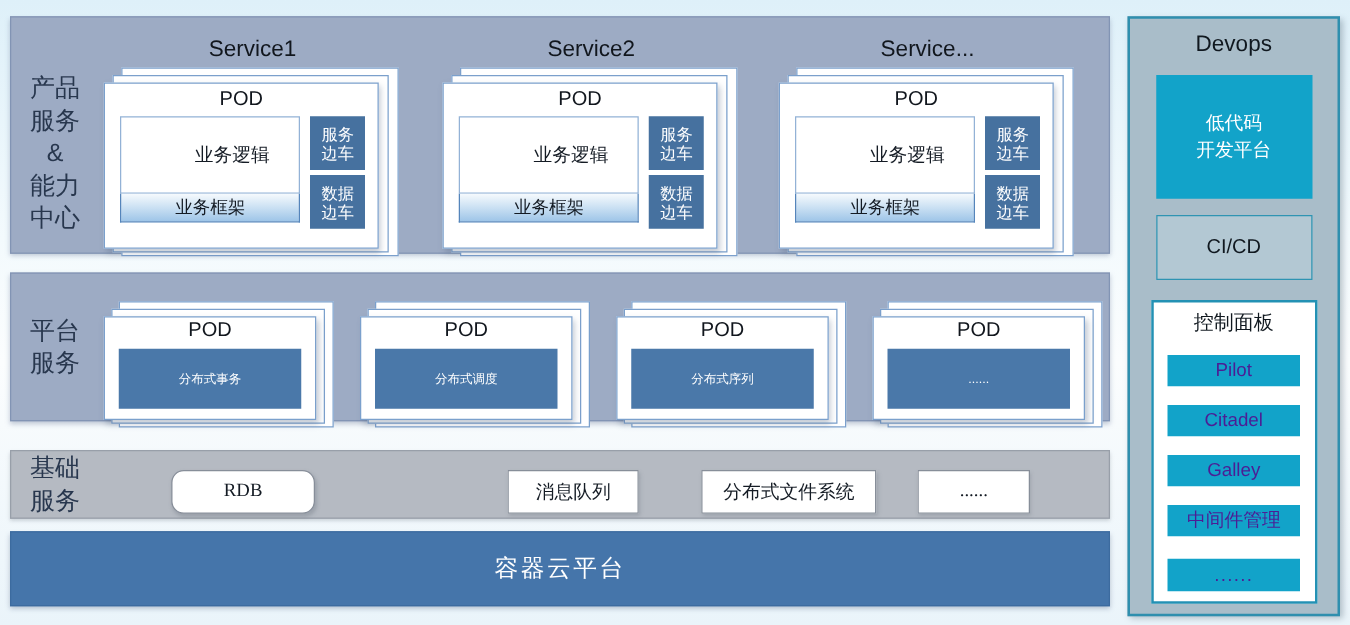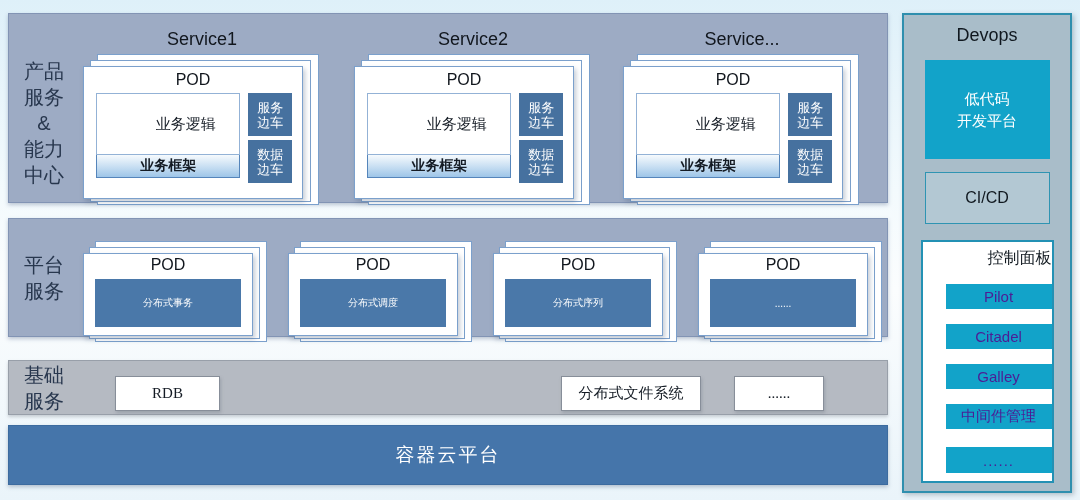--- a/index.html
+++ b/index.html
@@ -43,21 +43,21 @@
   .pod-title { text-align: center; font-size: 16px; color: #11161d; padding-top: 4px; height: 26px; }
   .pod-body { display: flex; gap: 8px; padding: 0 10px 0 12px; }
   .logic-col { width: 146px; }
   .logic-box {
     height: 62px; background: #fff; border: 1px solid #93b2d6;
     display: flex; align-items: center; justify-content: center; font-size: 15px; padding-left: 35px;
   }
   .framework-box {
     height: 23px; border: 1px solid #5585bb; border-top: none;
     background: linear-gradient(180deg,#f6fafd 0%,#cfe3f4 45%,#9ec5e8 100%);
-    display: flex; align-items: center; justify-content: center; font-size: 14px; font-weight: bold;
+    display: flex; align-items: center; justify-content: center; font-size: 14px;
   }
   .sidecar-col { width: 44px; display: flex; flex-direction: column; gap: 4px; }
   .sidecar {
     height: 43px; background: #46719f; color: #fff;
     font-size: 13px; line-height: 15px; text-align: center; white-space: pre-line;
     display: flex; align-items: center; justify-content: center;
   }
 
   
   .pstack-group { position: absolute; top: 34px; width: 188px; }
@@ -75,21 +75,21 @@
     margin: 0 auto; width: 146px; height: 48px; background: #4a78a9; color: #fff;
     font-size: 10px; display: flex; align-items: center; justify-content: center;
   }
 
   
   .infra-box {
     position: absolute; top: 15px; height: 35px; background: #fff;
     border: 1px solid #878e99; box-shadow: 1px 2px 3px rgba(110,118,130,.35);
     display: flex; align-items: center; justify-content: center; font-size: 15px;
   }
-  .ib-1 { left: 106px; width: 105px; }
+  .ib-1 { left: 128px; width: 115px; border-radius: 10px; }
   .ib-2 { left: 260px; width: 105px; }
   .ib-3 { left: 397px; width: 105px; }
   .ib-4 { left: 552px; width: 140px; }
   .ib-5 { left: 725px; width: 90px;  }
 
   
   .devops {
     position: absolute; left: 902px; top: 13px; width: 170px; height: 480px;
     background: #a9bdc9; border: 2px solid #2f8fae;
     box-shadow: 2px 2px 5px rgba(90,110,125,.4);
@@ -100,21 +100,21 @@
     font-size: 15px; line-height: 22px; text-align: center; white-space: pre-line;
     display: flex; align-items: center; justify-content: center;
   }
   .cicd-box {
     margin: 13px auto 0; width: 125px; height: 52px; background: #b3c8d3;
     border: 1px solid #2f94b2; color: #10181f; font-size: 16px;
     display: flex; align-items: center; justify-content: center;
   }
   .control-panel {
     margin: 16px auto 0; width: 133px; height: 243px; background: #fff;
-    border: 2px solid #2391b4; display: flex; flex-direction: column; align-items: flex-end;
+    border: 2px solid #2391b4; display: flex; flex-direction: column; align-items: center;
   }
   .panel-title { margin-top: 6px; font-size: 16px; color: #10181f; }
   .panel-btn {
     width: 106px; height: 25px; margin-top: 15px; background: #12a3c9; color: #4c1d95;
     font-size: 15px; display: flex; align-items: center; justify-content: center;
   }
   .panel-btn.last { margin-top: 18px; height: 26px; letter-spacing: 1px; }
 </style>
 </head>
 <body>
@@ -244,20 +244,21 @@
           <div class="platform-box">......</div>
         </div>
       </div>
     </div>
   </section>
 
   <section class="band band-infra">
     <div class="band-label">基础
 服务</div>
     <div class="infra-box ib-1">RDB</div>
+    <div class="infra-box ib-3">消息队列</div>
     <div class="infra-box ib-4">分布式文件系统</div>
     <div class="infra-box ib-5">......</div>
   </section>
 
   <section class="band band-cloud">
     <div class="cloud-title">容器云平台</div>
   </section>
 
   <aside class="devops">
     <div class="devops-title">Devops</div>

